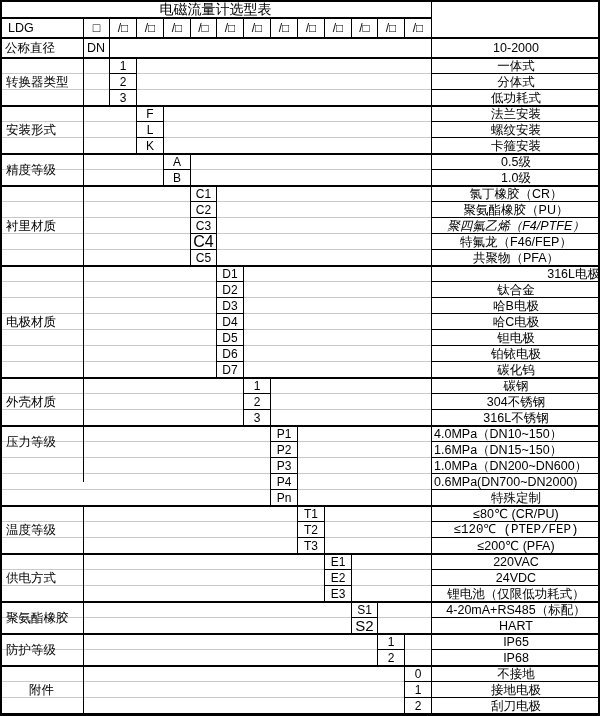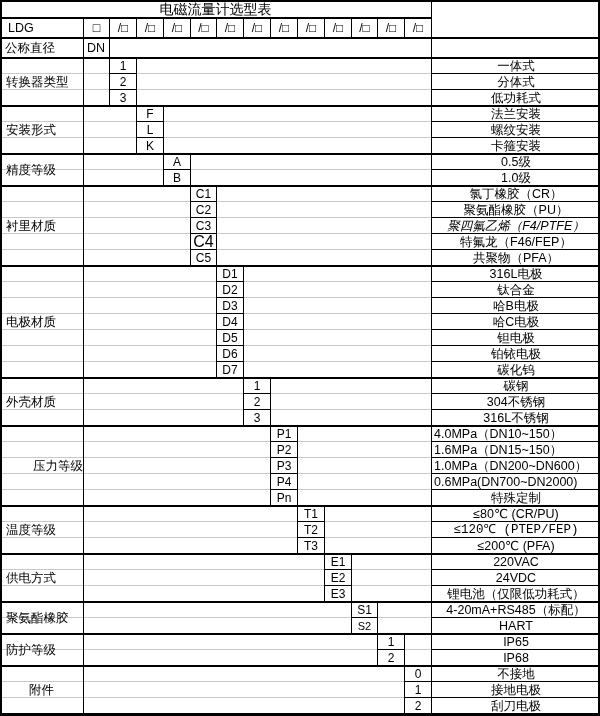--- a/index.html
+++ b/index.html
@@ -28,20 +28,21 @@
 </head>
 <body>
 
 <div id="table">
   <div class="cell ctr t14 br bb" id="c-title">电磁流量计选型表</div>
   <div class="cell br bb" id="c-ldg">LDG</div>
   <div class="cell ctr br bb" id="c-box">□</div>
   <div class="cell br bb" id="c-dialabel">公称直径</div>
   <div class="cell br bb" id="c-diacode">DN</div>
   <div class="cell br bb" id="c-diaempty"></div>
+  <div class="cell ctr bb" id="c-diavalue">10-2000</div>
   <div id="generated">
       <div class="cell " style="left: 2px; top: 73px; width: 430px; height: 1px; background: rgb(201, 201, 201);"></div>
       <div class="cell " style="left: 2px; top: 89px; width: 430px; height: 1px; background: rgb(201, 201, 201);"></div>
       <div class="cell " style="left: 2px; top: 105px; width: 430px; height: 1px; background: rgb(201, 201, 201);"></div>
       <div class="cell " style="left: 2px; top: 121px; width: 430px; height: 1px; background: rgb(201, 201, 201);"></div>
       <div class="cell " style="left: 2px; top: 137px; width: 430px; height: 1px; background: rgb(201, 201, 201);"></div>
       <div class="cell " style="left: 2px; top: 153px; width: 430px; height: 1px; background: rgb(201, 201, 201);"></div>
       <div class="cell " style="left: 2px; top: 169px; width: 430px; height: 1px; background: rgb(201, 201, 201);"></div>
       <div class="cell " style="left: 2px; top: 185px; width: 430px; height: 1px; background: rgb(201, 201, 201);"></div>
       <div class="cell " style="left: 2px; top: 201px; width: 430px; height: 1px; background: rgb(201, 201, 201);"></div>
@@ -122,21 +123,21 @@
       <div class="cell ctr br bb" style="left: 191px; top: 218px; width: 26px; height: 16px; line-height: 16px; font-size: 12px;">C3</div>
       <div class="cell bb" style="left: 432px; top: 218px; width: 168px; height: 16px; line-height: 16px; text-align: center; padding-left: 0px; font-style: italic;">聚四氟乙烯（F4/PTFE）</div>
       <div class="cell ctr br bb" style="left: 191px; top: 234px; width: 26px; height: 16px; line-height: 16px; font-size: 16px; text-align: center;">C4</div>
       <div class="cell bb" style="left: 432px; top: 234px; width: 168px; height: 16px; line-height: 16px; text-align: center; padding-left: 0px;">特氟龙（F46/FEP）</div>
       <div class="cell ctr br bb" style="left: 191px; top: 250px; width: 26px; height: 16px; line-height: 16px; font-size: 12px;">C5</div>
       <div class="cell bb" style="left: 432px; top: 250px; width: 168px; height: 16px; line-height: 16px; text-align: center; padding-left: 0px;">共聚物（PFA）</div>
       <div class="cell br" style="left: 217px; top: 186px; width: 215px; height: 80px;"></div>
       <div class="cell br" style="left: 0px; top: 266px; width: 84px; height: 112px; line-height: 112px; text-align: left; padding-left: 6px;">电极材质</div>
       <div class="cell br" style="left: 84px; top: 266px; width: 133px; height: 112px;"></div>
       <div class="cell ctr br bb" style="left: 217px; top: 266px; width: 27px; height: 16px; line-height: 16px; font-size: 12px;">D1</div>
-      <div class="cell bb" style="left: 432px; top: 266px; width: 168px; height: 16px; line-height: 16px; text-align: center; padding-left: 0px;">316L电极</div>
+      <div class="cell bb" style="left: 432px; top: 266px; width: 168px; height: 16px; line-height: 16px; text-align: right; padding-left: 0px;">316L电极</div>
       <div class="cell ctr br bb" style="left: 217px; top: 282px; width: 27px; height: 16px; line-height: 16px; font-size: 12px;">D2</div>
       <div class="cell bb" style="left: 432px; top: 282px; width: 168px; height: 16px; line-height: 16px; text-align: center; padding-left: 0px;">钛合金</div>
       <div class="cell ctr br bb" style="left: 217px; top: 298px; width: 27px; height: 16px; line-height: 16px; font-size: 12px;">D3</div>
       <div class="cell bb" style="left: 432px; top: 298px; width: 168px; height: 16px; line-height: 16px; text-align: center; padding-left: 0px;">哈B电极</div>
       <div class="cell ctr br bb" style="left: 217px; top: 314px; width: 27px; height: 16px; line-height: 16px; font-size: 12px;">D4</div>
       <div class="cell bb" style="left: 432px; top: 314px; width: 168px; height: 16px; line-height: 16px; text-align: center; padding-left: 0px;">哈C电极</div>
       <div class="cell ctr br bb" style="left: 217px; top: 330px; width: 27px; height: 16px; line-height: 16px; font-size: 12px;">D5</div>
       <div class="cell bb" style="left: 432px; top: 330px; width: 168px; height: 16px; line-height: 16px; text-align: center; padding-left: 0px;">钽电极</div>
       <div class="cell ctr br bb" style="left: 217px; top: 346px; width: 27px; height: 16px; line-height: 16px; font-size: 12px;">D6</div>
       <div class="cell bb" style="left: 432px; top: 346px; width: 168px; height: 16px; line-height: 16px; text-align: center; padding-left: 0px;">铂铱电极</div>
@@ -145,21 +146,21 @@
       <div class="cell br" style="left: 244px; top: 266px; width: 188px; height: 112px;"></div>
       <div class="cell br" style="left: 0px; top: 378px; width: 84px; height: 48px; line-height: 48px; text-align: left; padding-left: 6px;">外壳材质</div>
       <div class="cell br" style="left: 84px; top: 378px; width: 160px; height: 48px;"></div>
       <div class="cell ctr br bb" style="left: 244px; top: 378px; width: 27px; height: 16px; line-height: 16px; font-size: 12px;">1</div>
       <div class="cell bb" style="left: 432px; top: 378px; width: 168px; height: 16px; line-height: 16px; text-align: center; padding-left: 0px;">碳钢</div>
       <div class="cell ctr br bb" style="left: 244px; top: 394px; width: 27px; height: 16px; line-height: 16px; font-size: 12px;">2</div>
       <div class="cell bb" style="left: 432px; top: 394px; width: 168px; height: 16px; line-height: 16px; text-align: center; padding-left: 0px;">304不锈钢</div>
       <div class="cell ctr br bb" style="left: 244px; top: 410px; width: 27px; height: 16px; line-height: 16px; font-size: 12px;">3</div>
       <div class="cell bb" style="left: 432px; top: 410px; width: 168px; height: 16px; line-height: 16px; text-align: center; padding-left: 0px;">316L不锈钢</div>
       <div class="cell br" style="left: 271px; top: 378px; width: 161px; height: 48px;"></div>
-      <div class="cell br" style="left: 0px; top: 426px; width: 84px; height: 80px; line-height: 80px; text-align: right; padding-left: 6px;">压力等级</div>
+      <div class="cell br" style="left: 0px; top: 402px; width: 84px; height: 80px; line-height: 80px; text-align: left; padding-left: 6px;">压力等级</div>
       <div class="cell br" style="left: 84px; top: 426px; width: 187px; height: 80px;"></div>
       <div class="cell ctr br bb" style="left: 271px; top: 426px; width: 27px; height: 16px; line-height: 16px; font-size: 12px;">P1</div>
       <div class="cell bb" style="left: 432px; top: 426px; width: 168px; height: 16px; line-height: 16px; text-align: left; padding-left: 2px;">4.0MPa（DN10~150）</div>
       <div class="cell ctr br bb" style="left: 271px; top: 442px; width: 27px; height: 16px; line-height: 16px; font-size: 12px;">P2</div>
       <div class="cell bb" style="left: 432px; top: 442px; width: 168px; height: 16px; line-height: 16px; text-align: left; padding-left: 2px;">1.6MPa（DN15~150）</div>
       <div class="cell ctr br bb" style="left: 271px; top: 458px; width: 27px; height: 16px; line-height: 16px; font-size: 12px;">P3</div>
       <div class="cell bb" style="left: 432px; top: 458px; width: 168px; height: 16px; line-height: 16px; text-align: left; padding-left: 2px;">1.0MPa（DN200~DN600）</div>
       <div class="cell ctr br bb" style="left: 271px; top: 474px; width: 27px; height: 16px; line-height: 16px; font-size: 12px;">P4</div>
       <div class="cell bb" style="left: 432px; top: 474px; width: 168px; height: 16px; line-height: 16px; text-align: left; padding-left: 2px;">0.6MPa(DN700~DN2000)</div>
       <div class="cell ctr br bb" style="left: 271px; top: 490px; width: 27px; height: 16px; line-height: 16px; font-size: 12px;">Pn</div>
@@ -180,21 +181,21 @@
       <div class="cell bb" style="left: 432px; top: 554px; width: 168px; height: 16px; line-height: 16px; text-align: center; padding-left: 0px;">220VAC</div>
       <div class="cell ctr br bb" style="left: 325px; top: 570px; width: 27px; height: 16px; line-height: 16px; font-size: 12px;">E2</div>
       <div class="cell bb" style="left: 432px; top: 570px; width: 168px; height: 16px; line-height: 16px; text-align: center; padding-left: 0px;">24VDC</div>
       <div class="cell ctr br bb" style="left: 325px; top: 586px; width: 27px; height: 16px; line-height: 16px; font-size: 12px;">E3</div>
       <div class="cell bb" style="left: 432px; top: 586px; width: 168px; height: 16px; line-height: 16px; text-align: center; padding-left: 0px;">锂电池（仅限低功耗式）</div>
       <div class="cell br" style="left: 352px; top: 554px; width: 80px; height: 48px;"></div>
       <div class="cell br" style="left: 0px; top: 602px; width: 84px; height: 32px; line-height: 32px; text-align: left; padding-left: 6px;">聚氨酯橡胶</div>
       <div class="cell br" style="left: 84px; top: 602px; width: 268px; height: 32px;"></div>
       <div class="cell ctr br bb" style="left: 352px; top: 602px; width: 26px; height: 16px; line-height: 16px; font-size: 12px;">S1</div>
       <div class="cell bb" style="left: 432px; top: 602px; width: 168px; height: 16px; line-height: 16px; text-align: center; padding-left: 0px;">4-20mA+RS485（标配）</div>
-      <div class="cell ctr br bb" style="left: 352px; top: 618px; width: 26px; height: 16px; line-height: 16px; font-size: 11px;">S2</div>
+      <div class="cell ctr br bb" style="left: 352px; top: 618px; width: 26px; height: 16px; line-height: 16px; font-size: 15px;">S2</div>
       <div class="cell bb" style="left: 432px; top: 618px; width: 168px; height: 16px; line-height: 16px; text-align: center; padding-left: 0px;">HART</div>
       <div class="cell br" style="left: 378px; top: 602px; width: 54px; height: 32px;"></div>
       <div class="cell br" style="left: 0px; top: 634px; width: 84px; height: 32px; line-height: 32px; text-align: left; padding-left: 6px;">防护等级</div>
       <div class="cell br" style="left: 84px; top: 634px; width: 294px; height: 32px;"></div>
       <div class="cell ctr br bb" style="left: 378px; top: 634px; width: 27px; height: 16px; line-height: 16px; font-size: 12px;">1</div>
       <div class="cell bb" style="left: 432px; top: 634px; width: 168px; height: 16px; line-height: 16px; text-align: center; padding-left: 0px;">IP65</div>
       <div class="cell ctr br bb" style="left: 378px; top: 650px; width: 27px; height: 16px; line-height: 16px; font-size: 12px;">2</div>
       <div class="cell bb" style="left: 432px; top: 650px; width: 168px; height: 16px; line-height: 16px; text-align: center; padding-left: 0px;">IP68</div>
       <div class="cell br" style="left: 405px; top: 634px; width: 27px; height: 32px;"></div>
       <div class="cell br" style="left: 0px; top: 666px; width: 84px; height: 48px; line-height: 48px; text-align: center; padding-left: 0px;">附件</div>

